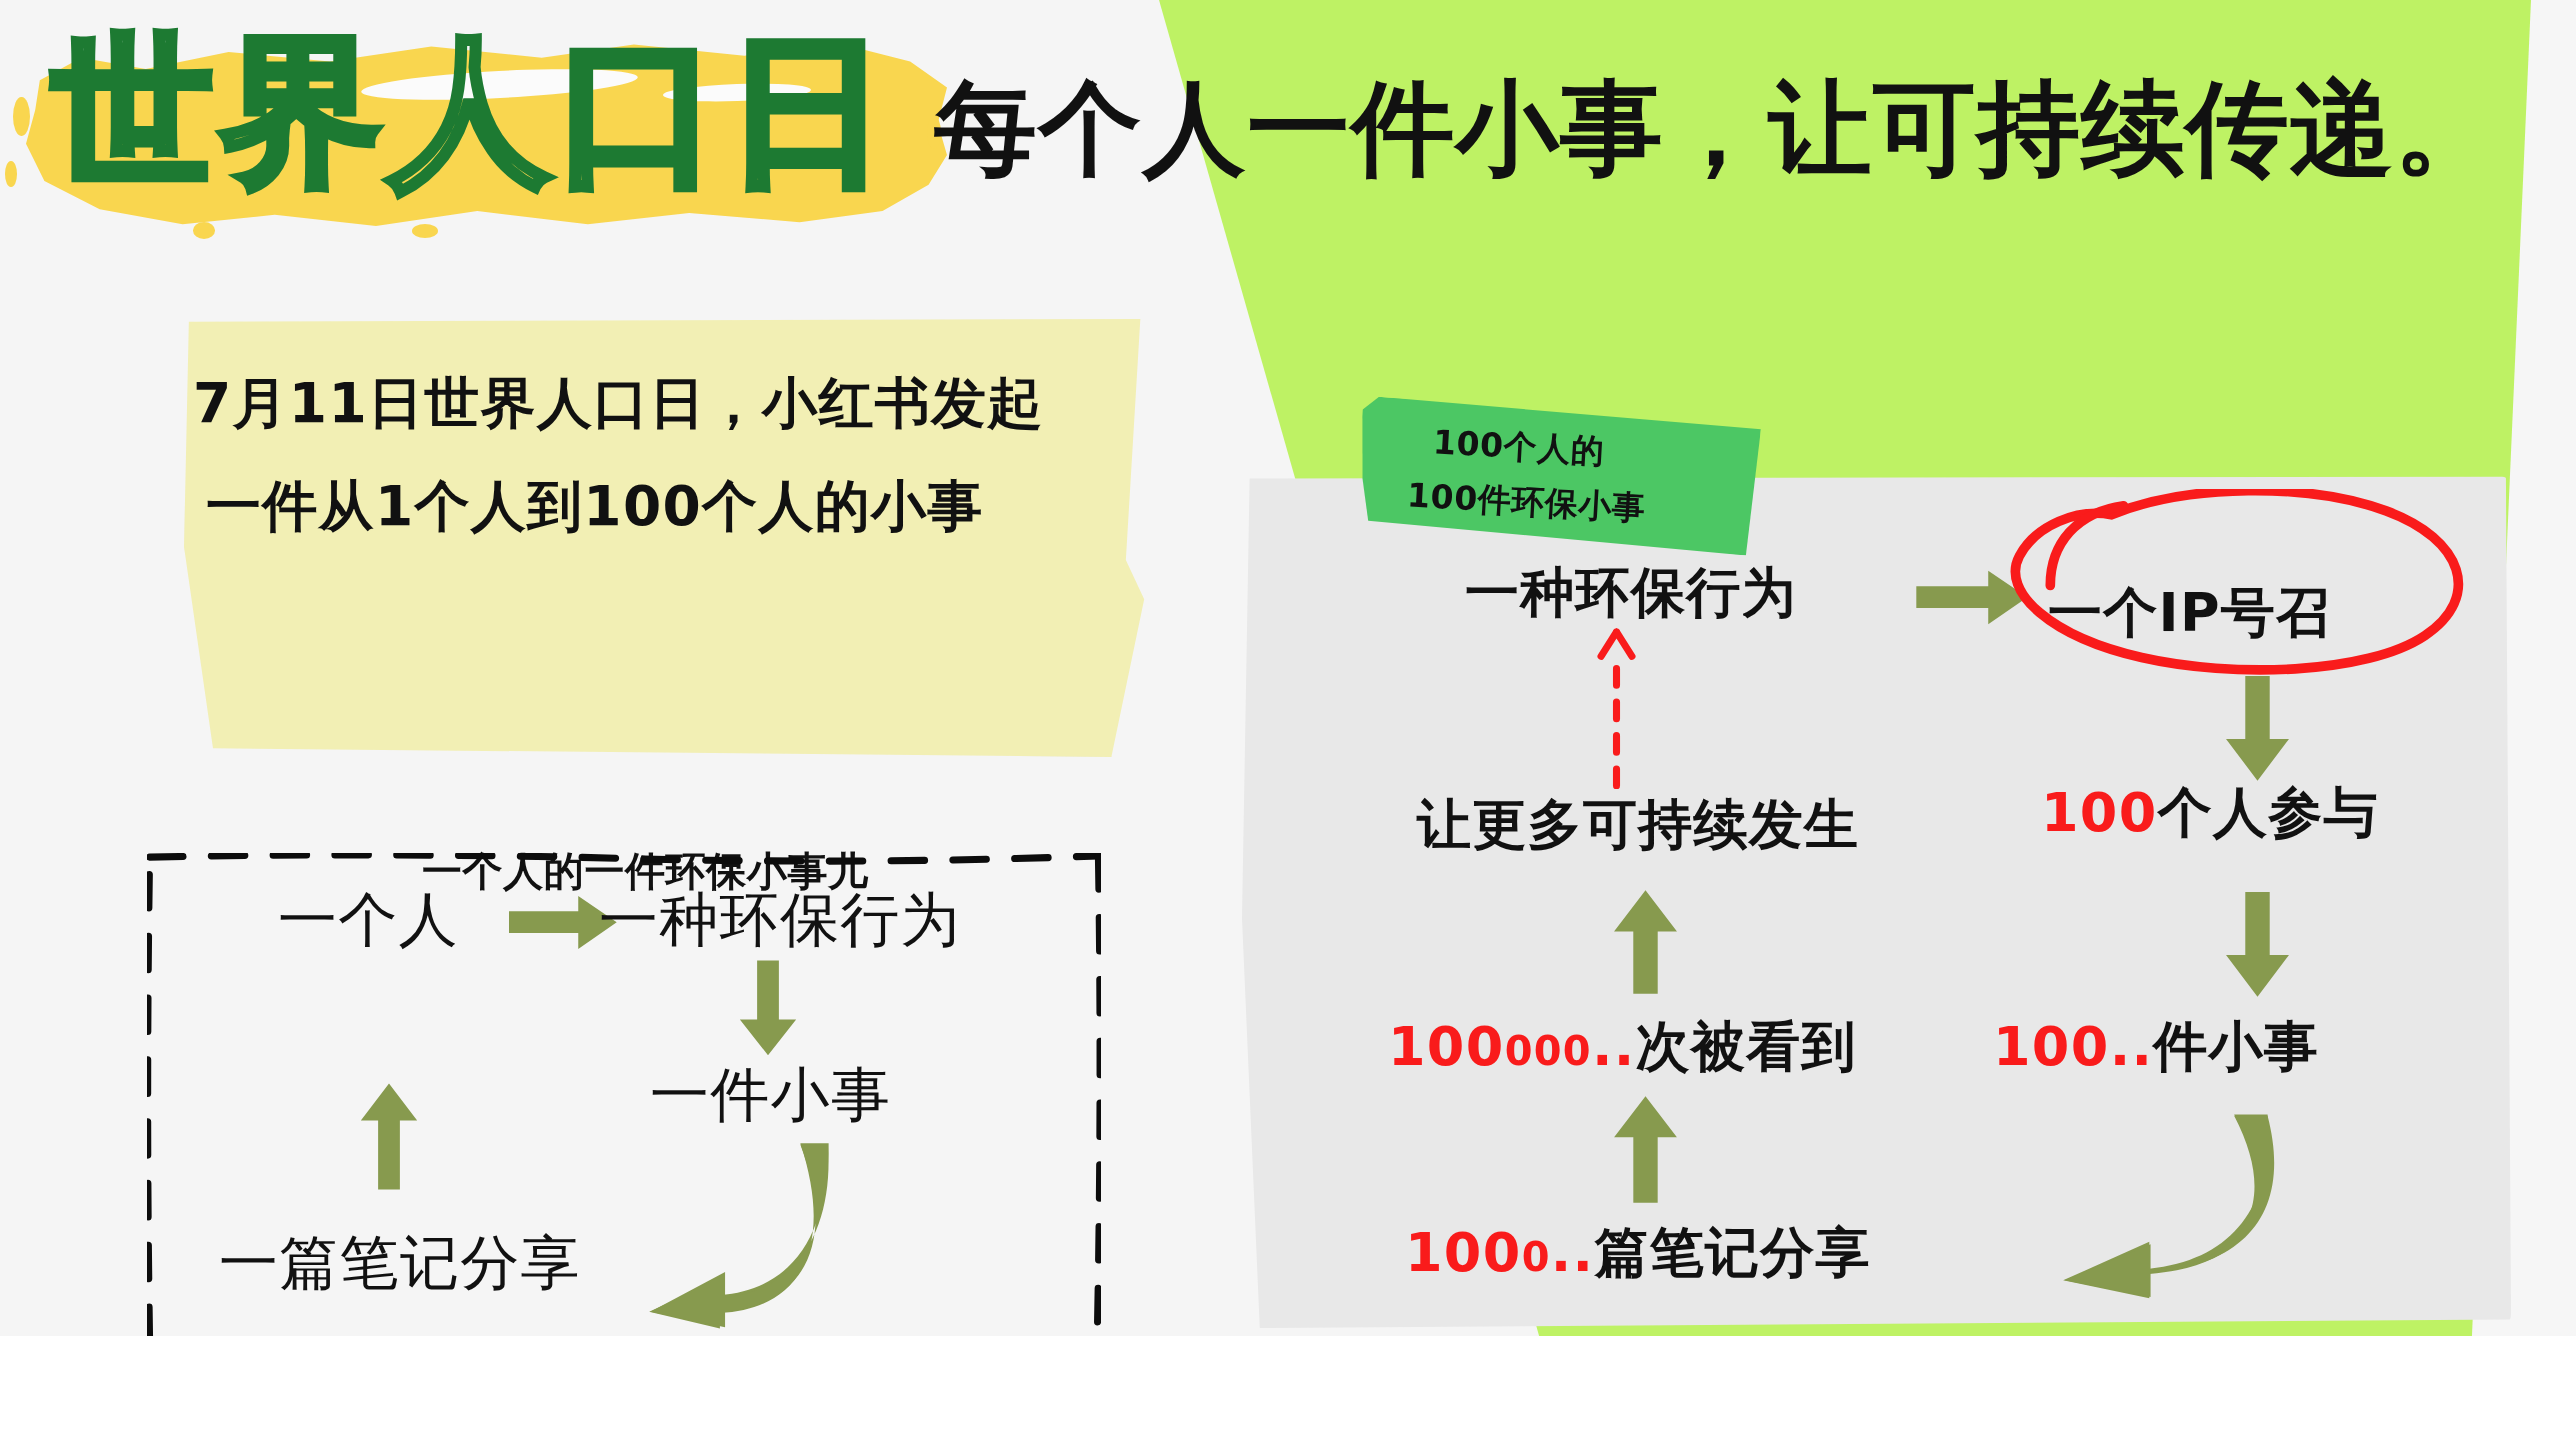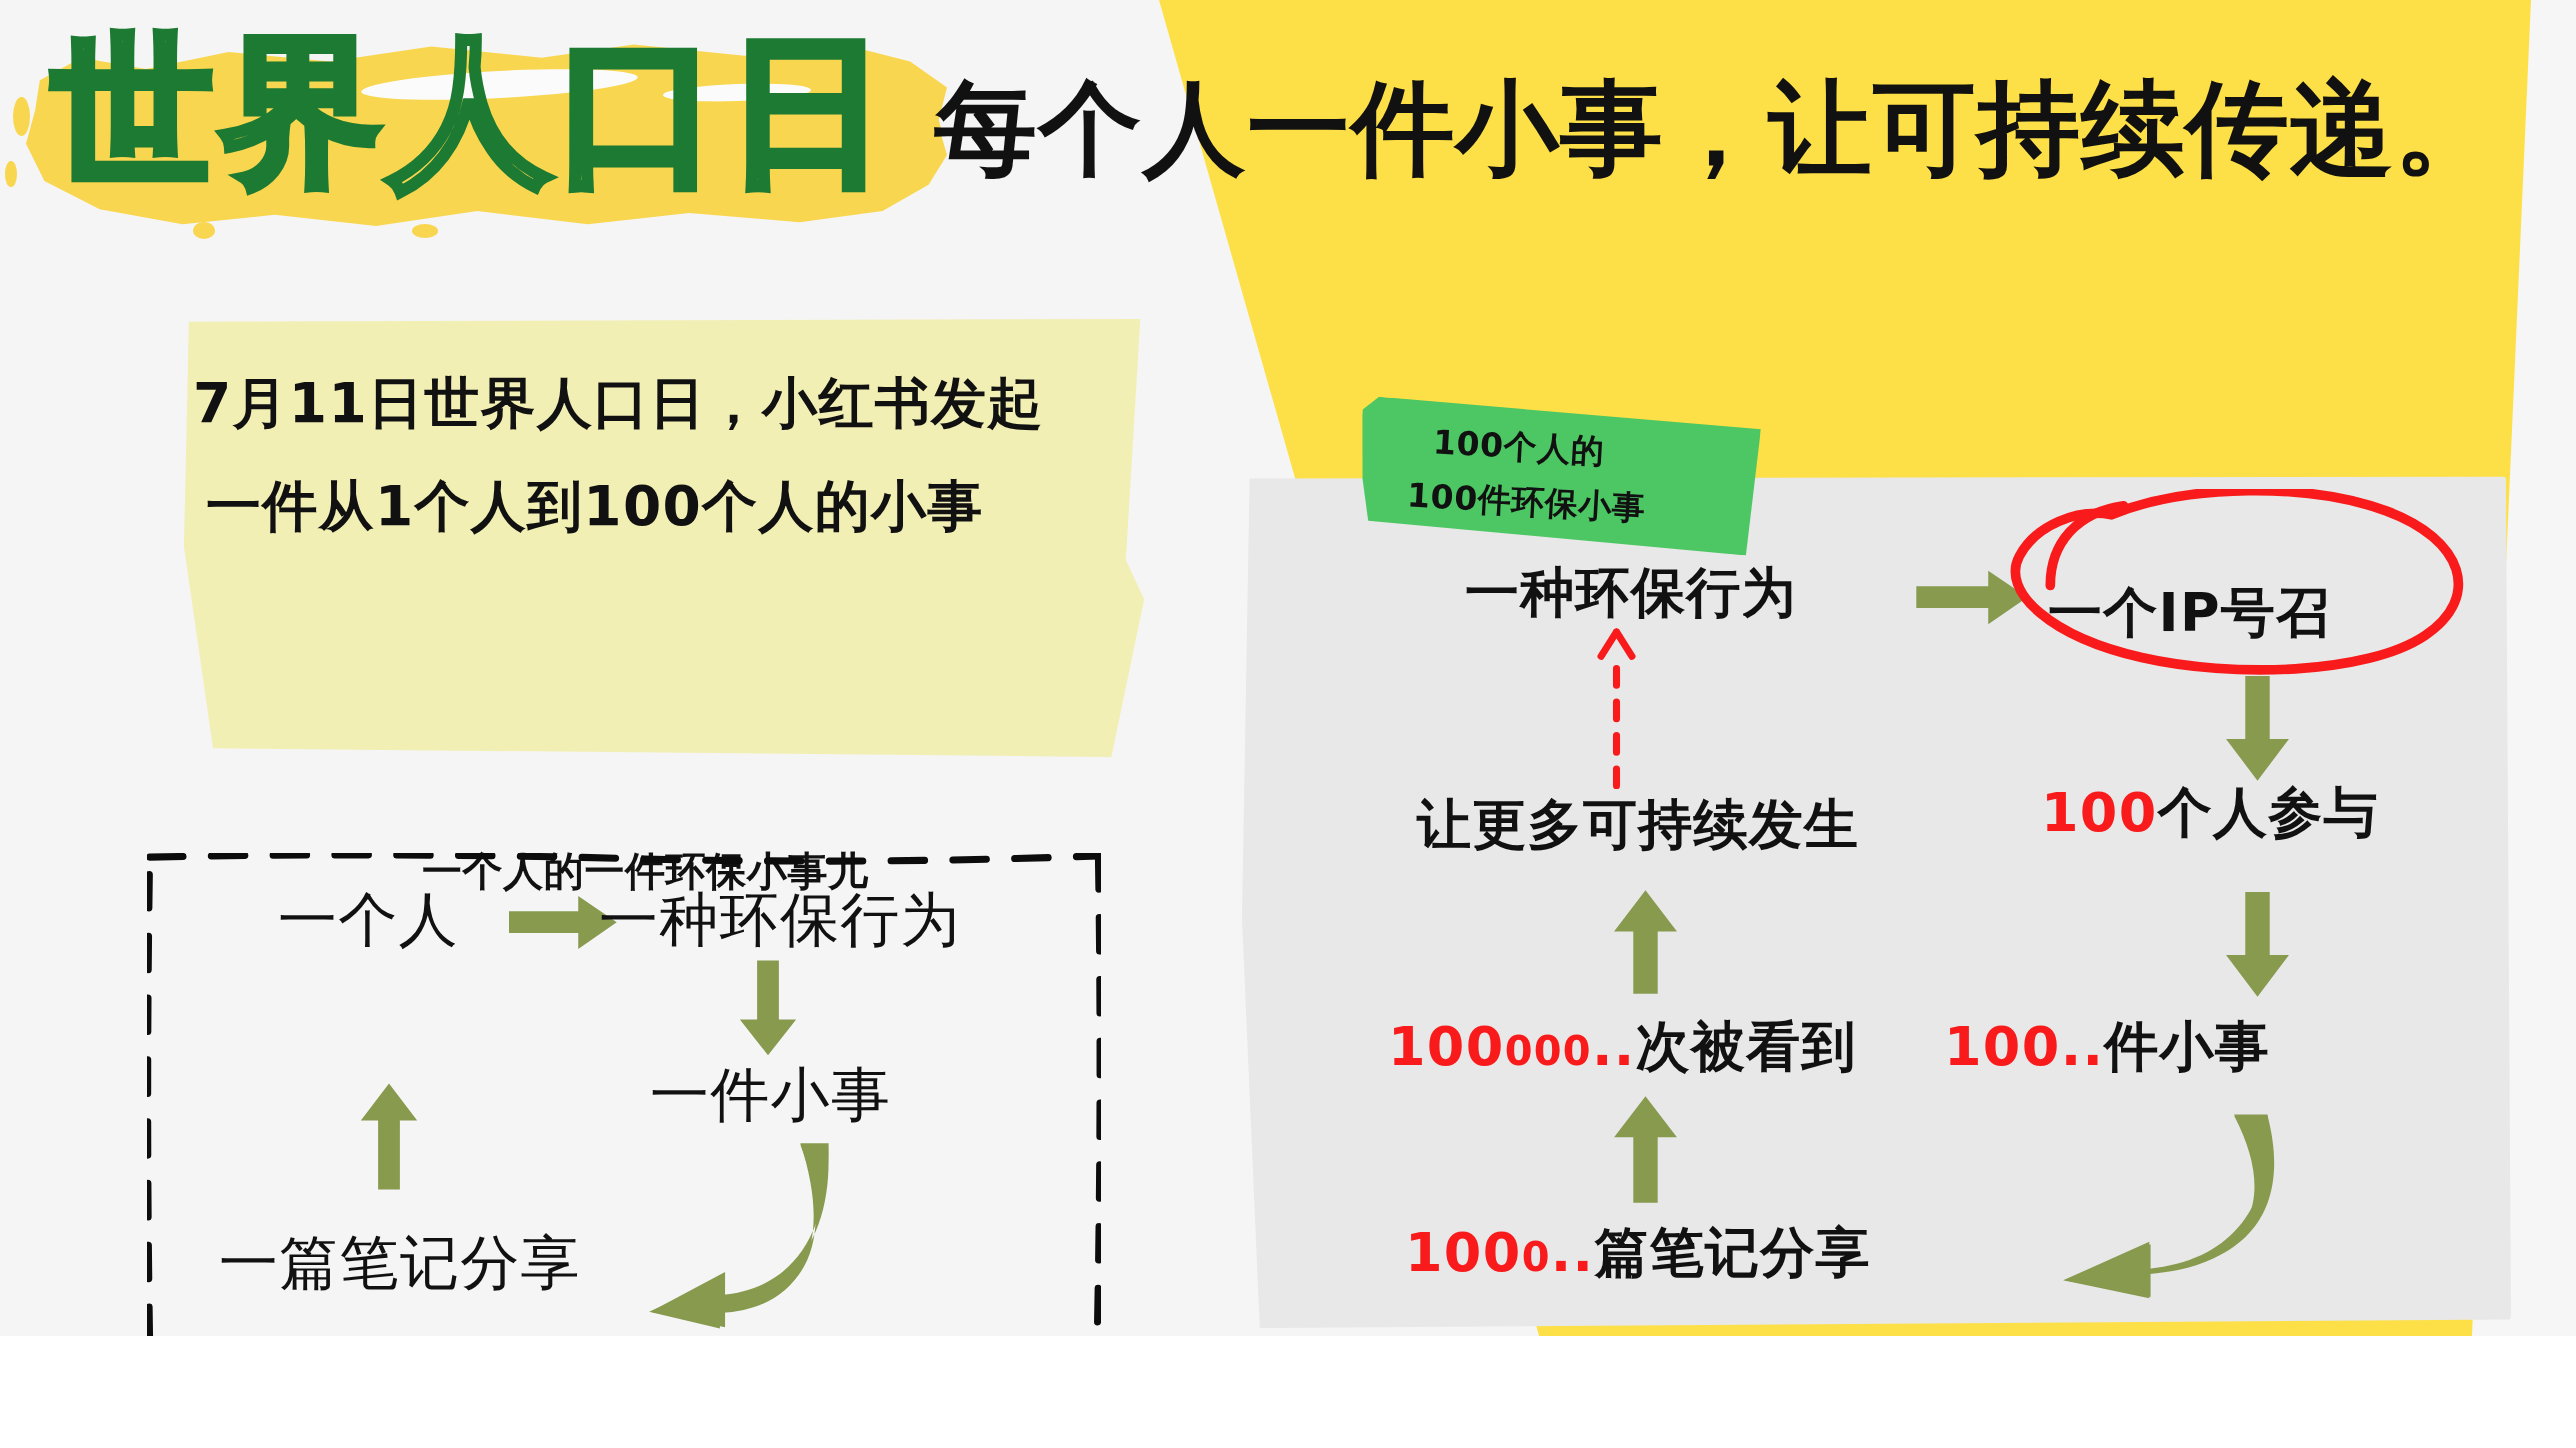--- a/index.html
+++ b/index.html
@@ -8,21 +8,21 @@
     background: #ffffff;
   }
   body {
     font-family: "Liberation Sans", "DejaVu Sans", sans-serif;
   }
   #canvas {
     position: relative;
     width: 2576px;
     height: 1336px;
     overflow: hidden;
-    background: #fde047;
+    background: #bef264;
   }
   
   .bg-wedge {
     position: absolute;
     left: 0; top: 0;
     width: 1674px; height: 1448px;
     background: #f5f5f5;
     clip-path: polygon(0 0, 1159px 0, 1571px 1448px, 0 1448px);
   }
   .bg-wedge2 {
@@ -181,21 +181,21 @@
     color: #111111;
     white-space: nowrap;
     letter-spacing: 1.3px;
     font-family: "DejaVu Sans", sans-serif;
   }
   .rp-behavior { left: 1465px; top: 557px; }
   .rp-ip       { left: 2048px; top: 557px; margin-top: 20px; }
   .rp-sustain  { left: 1417px; top: 789px; }
   .rp-join     { left: 2041px; top: 777px; }
   .rp-seen     { left: 1388px; top: 1011px; }
-  .rp-things   { left: 1944px; top: 1011px; }
+  .rp-things   { left: 1993px; top: 1011px; }
   .rp-notes    { left: 1397px; top: 1217px; margin-left: 8px; }
 
   .num-red { color: #f91b1b; }
   .num-small { font-size: 0.74em; }
 
   
   .red-ellipse {
     position: absolute;
     left: 1974px; top: 489px;
     width: 509px; height: 193px;

